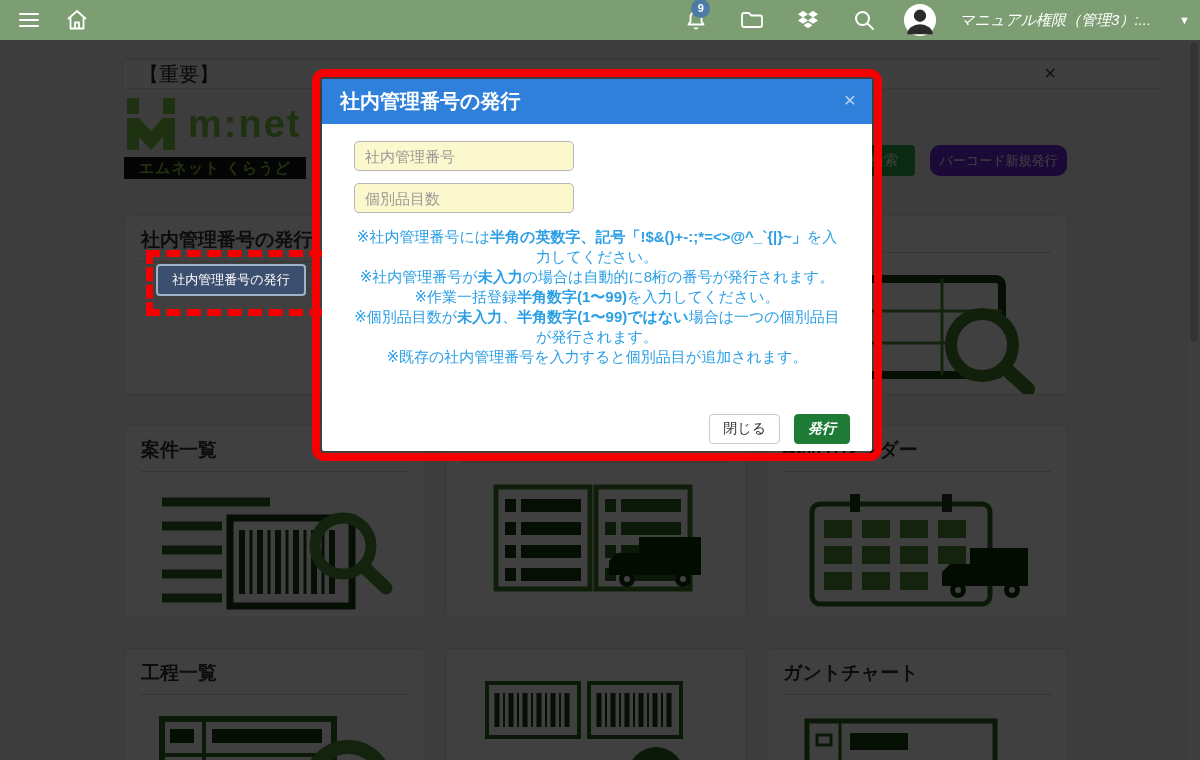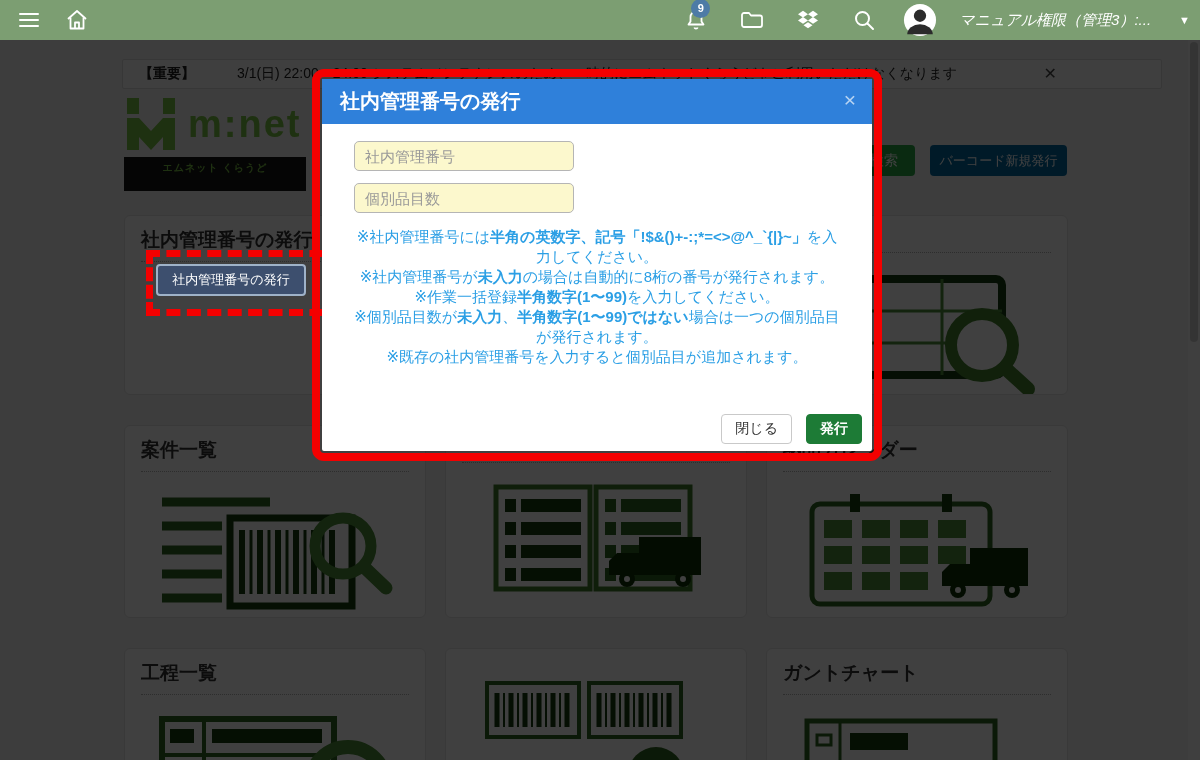--- a/index.html
+++ b/index.html
@@ -17,35 +17,35 @@
   .bell-wrap { position:relative; }
   .badge { position:absolute; left:12px; top:-4px; min-width:19px; height:19px; border-radius:10px;
            background:#4d7ba6; color:#fff; font-size:11px; font-weight:bold; text-align:center; line-height:19px; }
   .avatar { width:34px; height:34px; }
   .user-label { color:#fff; font-size:15px; white-space:nowrap; cursor:pointer;font-style:italic; }
   .chev { color:#fff; font-size:11px; cursor:pointer; margin-left:6px; }
 
   
   .notice { position:absolute; left:122px; top:59px; width:1040px; height:30px; background:#fbfbfb;
             border:1px solid #dcdcdc; border-radius:2px; display:flex; align-items:center; padding:0 16px; z-index:4; }
-  .notice-label { font-size:14px; font-weight:bold; color:#222; }
+  .notice-label { font-size:20px; font-weight:normal; color:#222; }
   .notice-msg { margin-left:42px; font-size:14px; color:#222; white-space:nowrap; overflow:hidden; }
   .notice-close { position:absolute; right:104px; top:4px; font-size:16px; color:#444; cursor:pointer; }
 
   
   .logo { position:absolute; left:124px; top:98px; display:flex; align-items:flex-end; gap:10px; z-index:4; }
   .logo-word { font-size:38px; font-weight:bold; color:#7ac143; letter-spacing:2px; line-height:52px; }
-  .logo-band { position:absolute; left:124px; top:157px; width:182px; height:34px; background:#161616;
-               color:#7ac143; font-size:10px; font-weight:bold; text-align:center; line-height:22px; letter-spacing:1px; z-index:4; }
+  .logo-band { position:absolute; left:124px; top:157px; width:182px; height:22px; background:#161616;
+               color:#7ac143; font-size:15px; font-weight:bold; text-align:center; line-height:22px; letter-spacing:1px; z-index:4; }
 
   
   .btn-search { position:absolute; left:853px; top:145px; width:62px; height:31px; background:#28a745; border:none;
                 color:#fff; font-size:14px; border-radius:4px; z-index:4; cursor:pointer; }
-  .btn-barcode { position:absolute; left:930px; top:145px; width:137px; height:31px; background:#0369a1; border:none;
-                 color:#fff; font-size:13px; border-radius:4px; z-index:4; cursor:pointer; }
+  .btn-barcode { position:absolute; left:930px; top:145px; width:137px; height:31px; background:#6d28d9; border:none;
+                 color:#fff; font-size:13px; border-radius:10px; z-index:4; cursor:pointer; }
 
   
   .cards { position:absolute; left:124px; top:215px; width:945px; z-index:4;
            display:grid; grid-template-columns:302px 302px 302px; grid-template-rows:180px 193px 210px;
            column-gap:19px; row-gap:30px; }
   .card { background:#fff; border:1px solid #e2e2e2; border-radius:6px; padding:10px 16px; cursor:pointer; overflow:hidden; }
   .card-title { font-size:19px; font-weight:bold; color:#333; min-height:27px; line-height:27px;
                 padding-bottom:8px; border-bottom:1px dotted #b5b5b5; }
   .card-icon { display:flex; justify-content:center; padding-top:16px; }
 
@@ -63,24 +63,24 @@
            outline:8px solid #f40000; outline-offset:2px; border-radius:2px; z-index:70; }
   .modal-header { height:45px; background:#2f80da; display:flex; align-items:center; padding:0 18px; }
   .modal-title { color:#fff; font-size:20px; font-weight:bold; }
   .modal-close { position:absolute; right:16px; top:10px; color:rgba(255,255,255,0.66); font-size:21px; cursor:pointer; line-height:1; }
   .modal-body { padding:17px 32px 0; }
   .yellow-input { display:block; width:220px; height:30px; background:#fcf8cd; border:1px solid #b5b5b5;
                   border-radius:5px; padding:0 10px; font-size:15px; color:#333; margin-bottom:12px; }
   .yellow-input::placeholder { color:#999; }
   .notes { margin-top:14px; color:#2b9fe5; font-size:15px; line-height:20px;text-align:center; }
   .notes b { font-weight:bold; }
-  .modal-footer { position:absolute; right:10px; bottom:7px; display:flex; gap:14px;margin-left:14px; }
+  .modal-footer { position:absolute; right:22px; bottom:7px; display:flex; gap:14px;margin-left:14px; }
   .btn-close { background:#fff; border:1px solid #c9c9c9; border-radius:4px; padding:5px 13px; font-size:14px; color:#333; cursor:pointer; }
   .btn-submit { background:#1d7b36; border:1px solid #1d7b36; border-radius:4px; padding:5px 13px; font-size:14px;
-                color:#fff; font-weight:bold; cursor:pointer; }
+                color:#fff; font-weight:bold; cursor:pointer;font-style:italic; }
 
   
   .scrollbar { position:absolute; right:0; top:40px; width:12px; height:720px; background:#fafafa; z-index:5; }
   .scroll-thumb { width:8px; margin:2px auto 0; height:300px; background:#cfcfcf; border-radius:4px; }
 </style>
 </head>
 <body>
 
 <div id="app">
 
@@ -138,21 +138,20 @@
             <path d="M4.5 33 a13.5 10.5 0 0 1 27 0 z" fill="#2b2b2b"></path>
           </svg>
       </div>
       <span class="user-label">マニュアル権限（管理3）:...</span>
       <span class="chev">▼</span>
     </div>
   </div>
 
   <div class="notice">
     <span class="notice-label">【重要】</span>
-    <span class="notice-msg">3/1(日) 22:00～24:00 システムメンテナンスのため、一時的にエムネットくらうどをご利用いただけなくなります</span>
     <span class="notice-close">✕</span>
   </div>
 
   <div class="logo">
     <svg width="54" height="52" viewBox="0 0 54 52">
       <g fill="#7ac143">
         <rect x="3" y="0" width="12" height="16"></rect>
         <rect x="39" y="0" width="12" height="16"></rect>
         <path d="M3 20 h12 l12 13 12 -13 h12 v32 h-12 v-13 l-12 13 -12 -13 v13 h-12 z"></path>
       </g>

